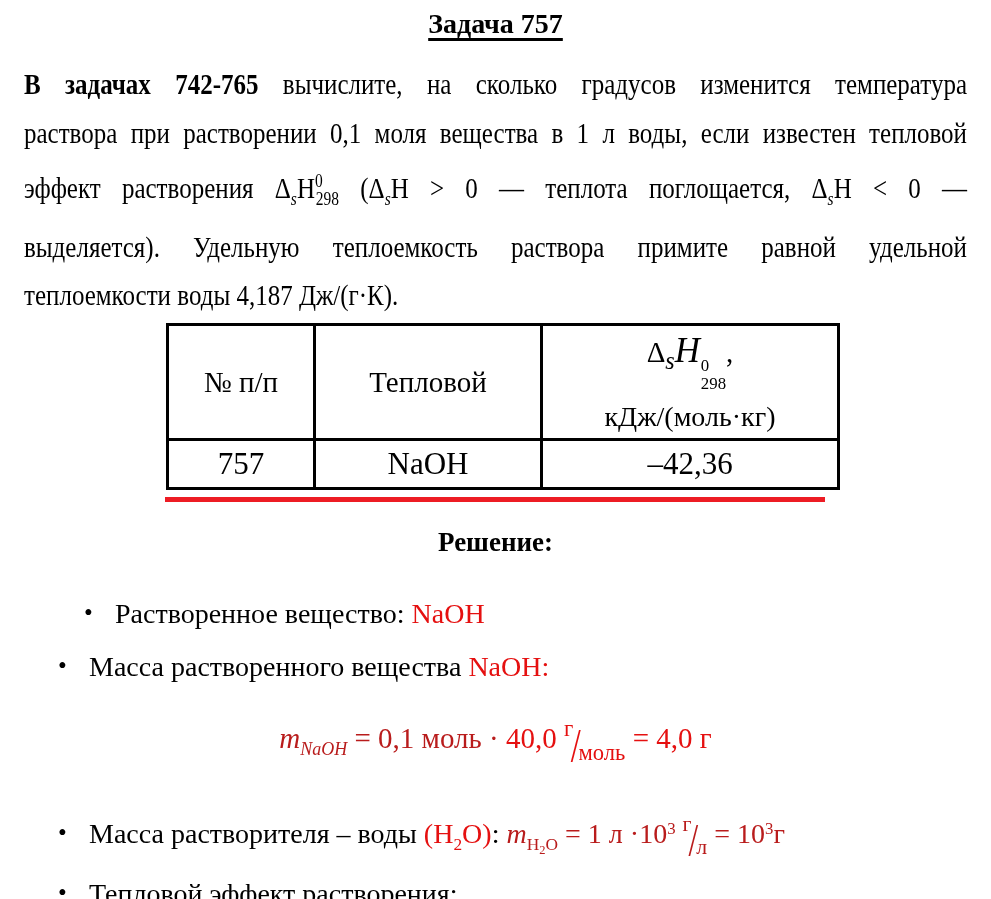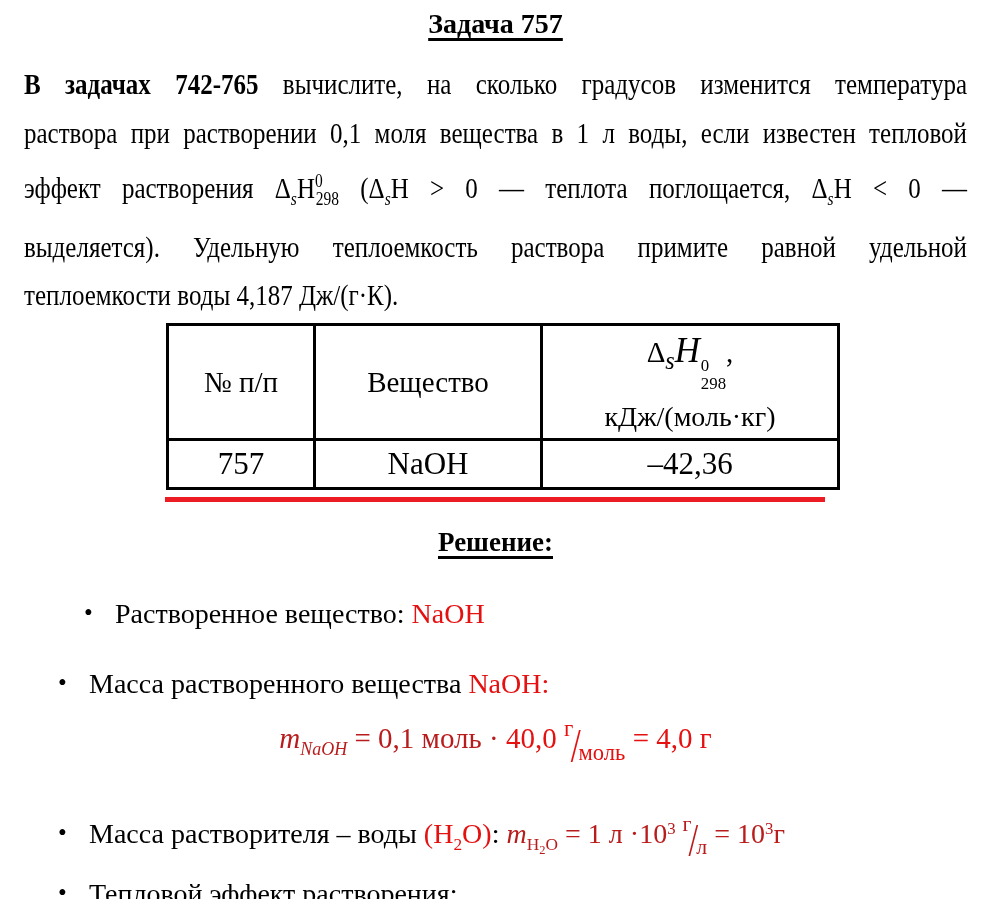--- a/index.html
+++ b/index.html
@@ -78,29 +78,28 @@
     width: 660px; height: 5px;
     background: #ed1c24;
   }
 
   
   .sol-head {
     top: 527px; left: 0; width: 991px;
     text-align: center; font-size: 27px; font-weight: bold;
   }
   .sol-head .u {
-    text-decoration: underline;
     text-decoration-thickness: 2.5px;
     text-underline-offset: 5px;
   }
 
   .bullet { left: 58px; font-size: 28px; white-space: nowrap; }
   .dot { display: inline-block; width: 31px; font-size: 25px; vertical-align: 2px; }
   .b1 { top: 598px; margin-left: 26px; }
-  .b2 { top: 651px; margin-top: 17px; }
+  .b2 { top: 651px; }
   .b3 { top: 812px; }
   .b4 { top: 878px; }
   .bullet sub { font-size: 0.62em; }
   .bullet sub sub { font-size: 0.72em; }
 
   
   .formula1 {
     top: 716px; left: 0; width: 991px;
     text-align: center; font-size: 29px;
     white-space: nowrap;
@@ -144,21 +143,21 @@
       <span>&lt; 0 —</span>
     </div>
     <div class="pline jl">выделяется). Удельную теплоемкость раствора примите равной удельной</div>
     <div class="pline">теплоемкости воды 4,187 Дж/(г·К).</div>
   </div>
 
   <table class="tbl">
     <tbody>
         <tr>
       <th class="c1">№ п/п</th>
-      <th class="c2">Вещество</th>
+      <th class="c2">Тепловой</th>
       <th class="c3">
         <div class="mathline"><span>Δ</span><sub class="it">s</sub><span class="hvar">H</span><span class="stack">
                 <span>0</span>
                 <span>298</span>
               </span><span>,</span></div>
         <div class="units">кДж/(моль·кг)</div>
       </th>
     </tr>
     <tr>
       <td>757</td>

